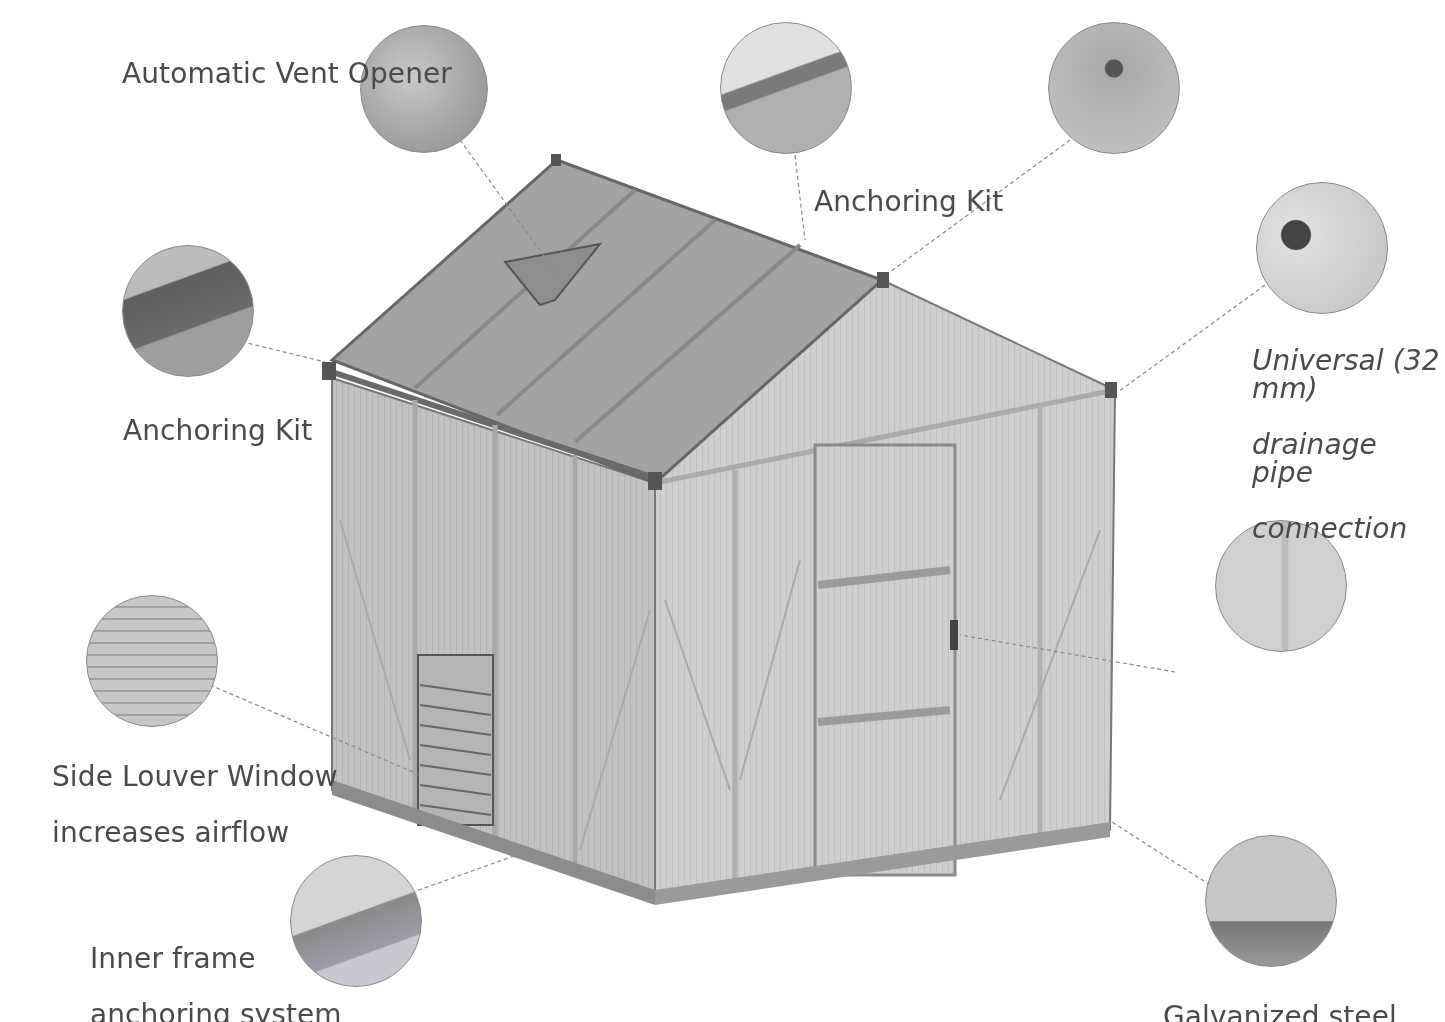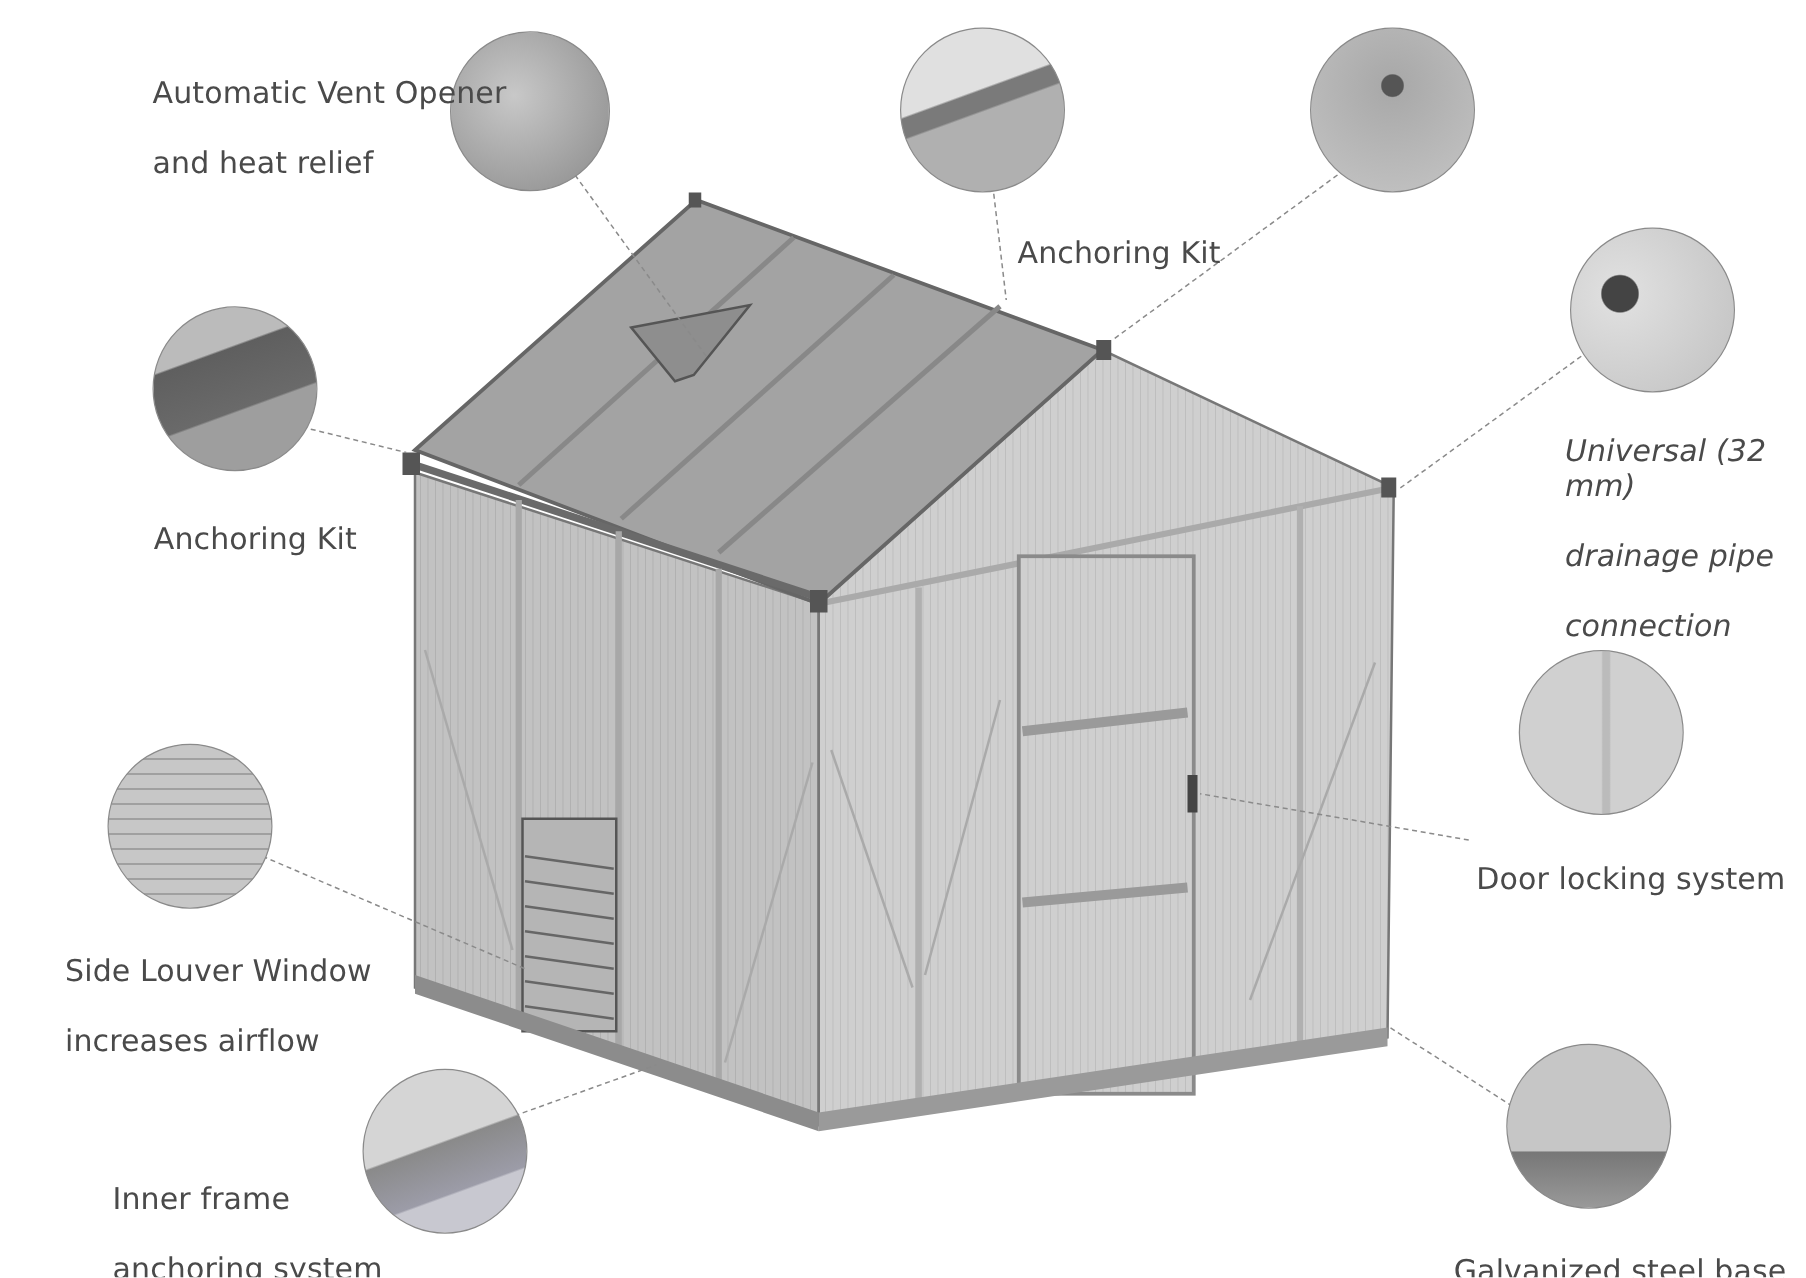--- a/index.html
+++ b/index.html
@@ -1,17 +1,17 @@
 <!DOCTYPE html>
 <html><head>
 <meta charset="utf-8">
 <style>
   html, body { margin: 0; padding: 0; background: #ffffff; }
   #stage { position: relative; width: 1445px; height: 1022px; overflow: hidden; background: #fff; font-family: "DejaVu Sans", sans-serif; }
-  .label { position: absolute; color: #4a4a4a; font-size: 24px; line-height: 28px; white-space: pre-line; letter-spacing: 0.1px; }
+  .label { position: absolute; color: #4a4a4a; font-size: 28px; line-height: 28px; white-space: pre-line; letter-spacing: 0.1px; }
   .label span { display: block; }
   .circle { position: absolute; border-radius: 50%; border: 1.5px solid #8a8a8a; overflow: hidden; background: #b8b8b8; }
   svg.layer { position: absolute; left: 0; top: 0; }
 </style>
 </head>
 <body>
 
 <div id="stage">
 
   <svg class="layer" width="1445" height="1022">
@@ -98,40 +98,36 @@
   <div class="circle" style="left:1048px;top:22px;width:130px;height:130px;background:radial-gradient(circle at 50% 35%,#555 8%,#aaa 9%,#c5c5c5);"></div>
   <div class="circle" style="left:122px;top:245px;width:130px;height:130px;background:linear-gradient(160deg,#bbb 30%,#5f5f5f 31%,#6a6a6a 60%,#9e9e9e 61%);"></div>
   <div class="circle" style="left:1256px;top:182px;width:130px;height:130px;background:radial-gradient(circle at 30% 40%,#444 12%,#ddd 13%,#c0c0c0);"></div>
   <div class="circle" style="left:86px;top:595px;width:130px;height:130px;background:repeating-linear-gradient(0deg,#c7c7c7 0 10px,#a0a0a0 10px 12px);"></div>
   <div class="circle" style="left:1215px;top:520px;width:130px;height:130px;background:linear-gradient(90deg,#d0d0d0 50%,#bbb 51%,#bbb 55%,#d0d0d0 56%);"></div>
   <div class="circle" style="left:290px;top:855px;width:130px;height:130px;background:linear-gradient(160deg,#d5d5d5 45%,#8a8a8a 46%,#9c9ca8 70%,#c8c8d0 71%);"></div>
   <div class="circle" style="left:1205px;top:835px;width:130px;height:130px;background:linear-gradient(180deg,#c6c6c6 65%,#777 66%,#999);"></div>
 
   <div class="label" style="left:122px;top:32px;">
     <span>Automatic Vent Opener</span>
-    <span>and heat relief</span>
   </div>
   <div class="label" style="left:814px;top:160px;">
     <span>Anchoring Kit</span>
   </div>
   <div class="label" style="left:123px;top:389px;">
     <span>Anchoring Kit</span>
   </div>
   <div class="label" style="left:1252px;top:319px;font-style:italic;">
     <span>Universal (32 mm)</span>
     <span>drainage pipe</span>
     <span>connection</span>
   </div>
   <div class="label" style="left:52px;top:735px;">
     <span>Side Louver Window</span>
     <span>increases airflow</span>
   </div>
-  <div class="label" style="left:1181px;top:661px;">
-    <span>Door locking system</span>
-  </div>
   <div class="label" style="left:90px;top:917px;">
     <span>Inner frame</span>
     <span>anchoring system</span>
   </div>
   <div class="label" style="left:1163px;top:975px;">
     <span>Galvanized steel base</span>
   </div>
 </div>
 
 </body></html>

